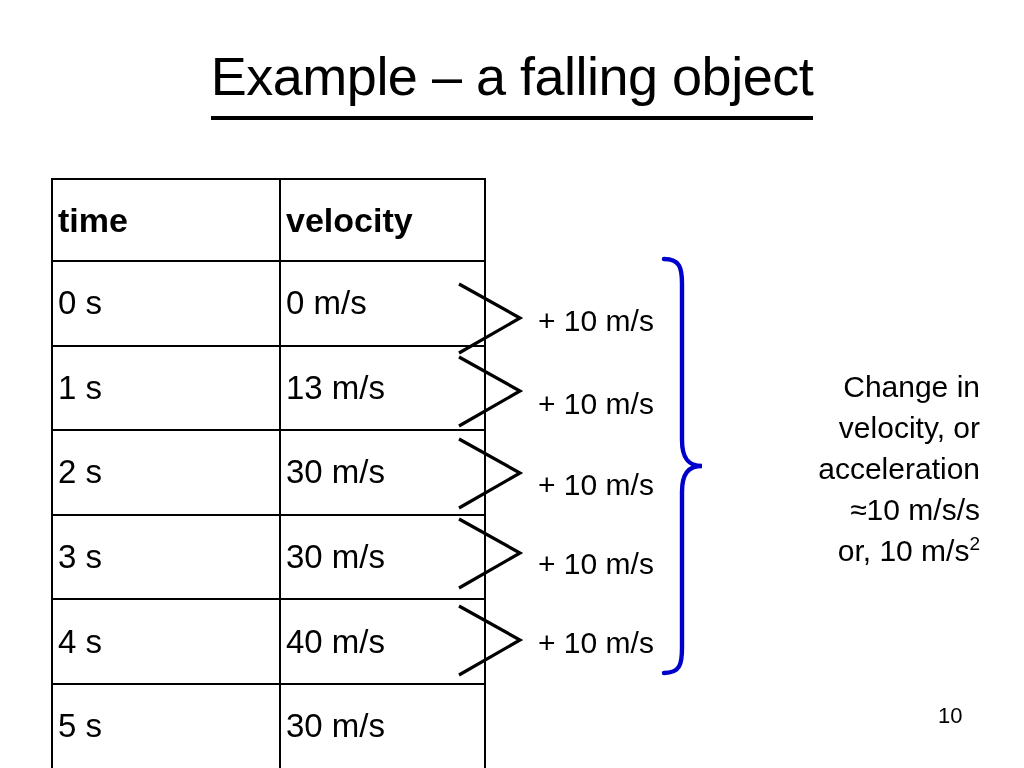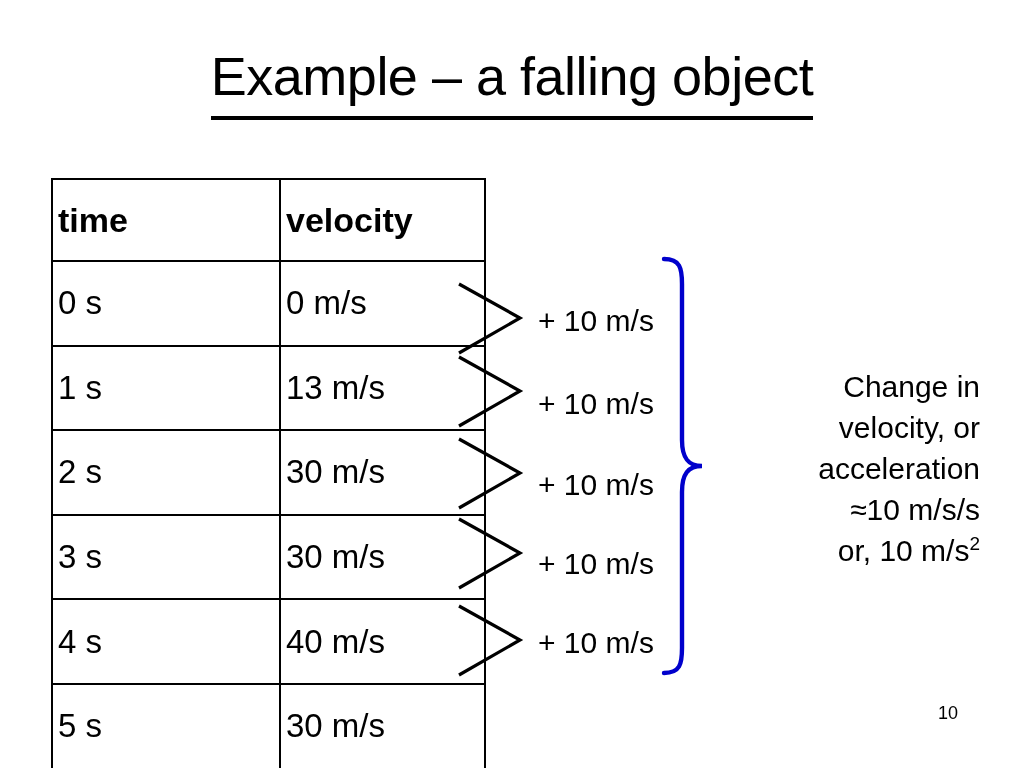--- a/index.html
+++ b/index.html
@@ -95,21 +95,21 @@
     line-height: 41px;
     color: #000000;
   }
   #caption sup { font-size: 19px; vertical-align: super; line-height: 0; }
 
   
   #page-number {
     position: absolute;
     left: 938px;
     top: 703px;
-    font-size: 18px;
+    font-size: 22px;
     color: #000000;
   }
 </style>
 </head>
 <body>
 
 <div id="slide">
 
   <div id="title">
     <span class="ul">Example – a falling object</span>

